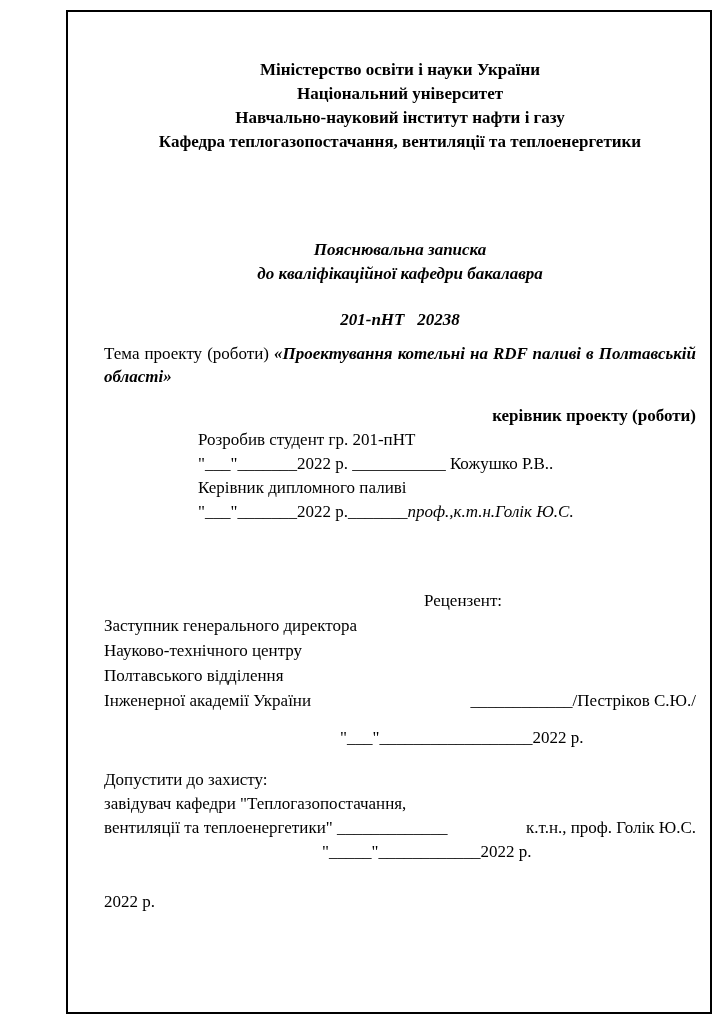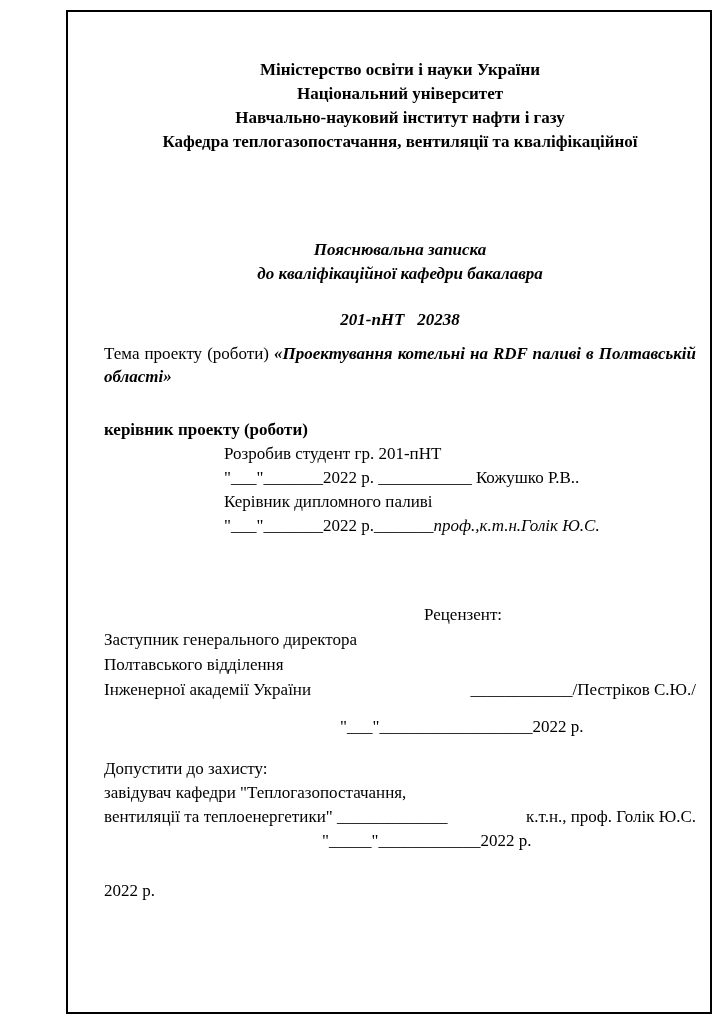--- a/index.html
+++ b/index.html
@@ -41,23 +41,23 @@
 
   .title-block { margin-top: 84px; font-style: italic; }
   .code-line { margin-top: 22px; }
 
   .topic-par {
     margin-top: 10px;
     text-align: justify;
     line-height: 23px;
   }
 
-  .supervisor-heading { margin-top: 30px; font-weight: bold; text-align: left; }
+  .supervisor-heading { margin-top: 16px; font-weight: bold; text-align: right; }
   .supervisor-block { margin-top: 0; }
-  .supervisor-block .line { margin-left: 120px; line-height: 24px; }
+  .supervisor-block .line { margin-left: 94px; line-height: 24px; }
 
   .reviewer-heading { margin-top: 64px; margin-left: 320px; line-height: 25px; }
   .reviewer-block .line { line-height: 25px; }
   .split {
     display: flex;
     justify-content: space-between;
     align-items: baseline;
   }
   .reviewer-date { margin-top: 13px; margin-left: 236px; line-height: 24px; }
 
@@ -71,21 +71,21 @@
 <body>
 
 <div class="page">
   <div class="frame">
     <div class="content">
 
       <div class="header-block center bold">
         <div>Міністерство освіти і науки України</div>
         <div>Національний університет</div>
         <div>Навчально-науковий інститут нафти і газу</div>
-        <div>Кафедра теплогазопостачання, вентиляції та кваліфікаційної</div>
+        <div>Кафедра теплогазопостачання, вентиляції та теплоенергетики</div>
       </div>
 
       <div class="title-block center bold">
         <div>Пояснювальна записка</div>
         <div>до кваліфікаційної  кафедри бакалавра</div>
         <div class="code-line pre">201-пНТ   20238</div>
       </div>
 
       <div class="topic-par">
         <span> Тема проекту (роботи) </span><span class="bold italic">«Проектування котельні на RDF паливі в Полтавській області»</span>
@@ -97,20 +97,21 @@
         <div class="line">Розробив студент гр. 201-пНТ</div>
         <div class="line pre">"___"_______2022 р. ___________ Кожушко Р.В..</div>
         <div class="line">Керівник дипломного паливі</div>
         <div class="line pre"><span>"___"_______2022 р._______</span><span class="italic">проф.,к.т.н.Голік Ю.С.</span></div>
       </div>
 
       <div class="reviewer-heading">Рецензент:</div>
 
       <div class="reviewer-block">
         <div class="line">Заступник генерального директора</div>
+        <div class="line">Науково-технічного центру</div>
         <div class="line">Полтавського відділення</div>
         <div class="line split">
           <span>Інженерної академії України</span>
           <span class="pre">____________/Пестріков С.Ю./</span>
         </div>
         <div class="reviewer-date pre">"___"__________________2022 р.</div>
       </div>
 
       <div class="admission-block">
         <div class="line">Допустити до захисту:</div>

